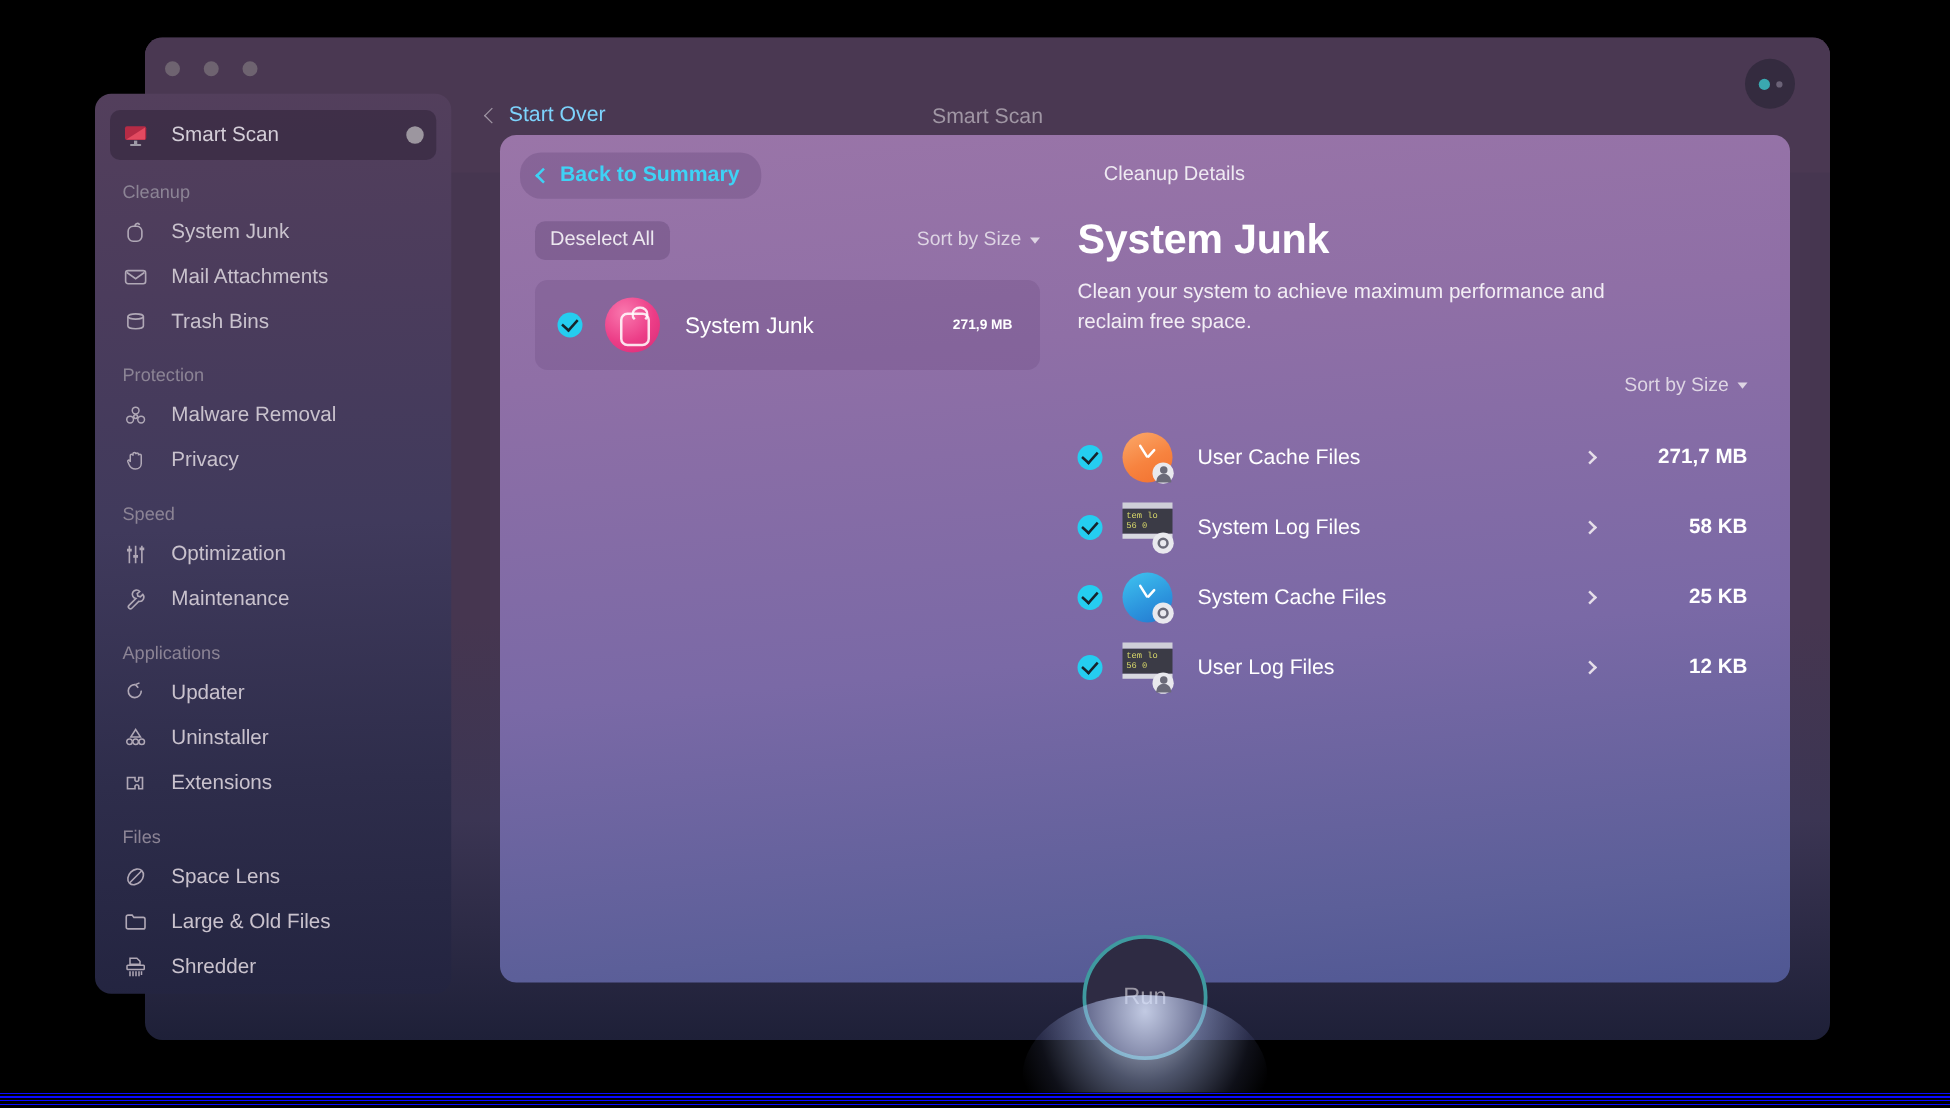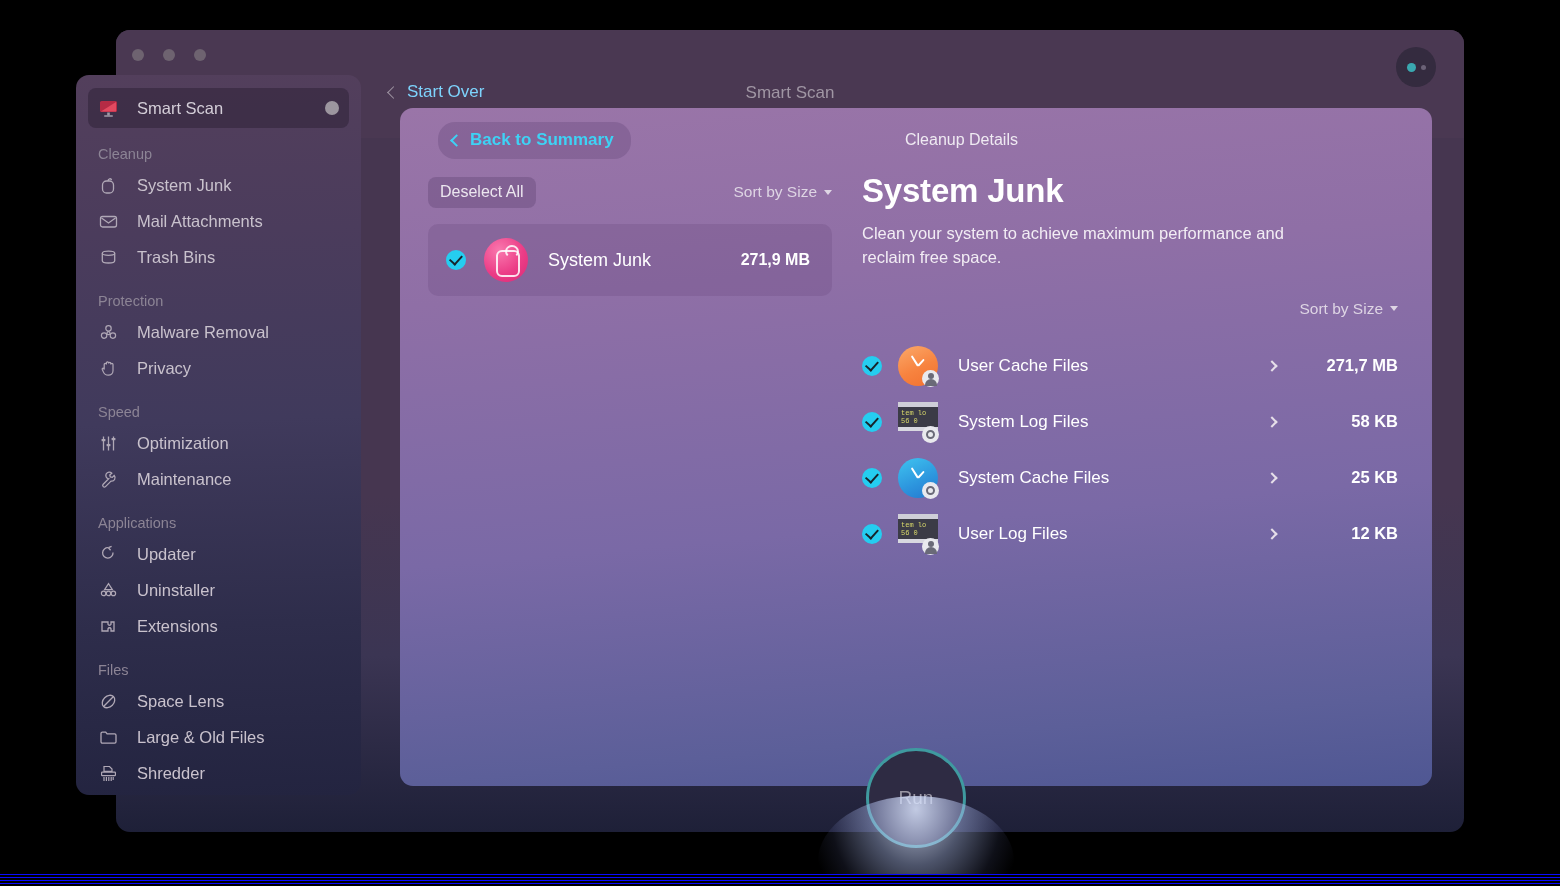--- a/index.html
+++ b/index.html
@@ -48,21 +48,21 @@
   .avatar-btn .dot-gray { width: 5px; height: 5px; border-radius: 50%; background: #6b6277; }
 
   
   .content-card {
     position: absolute; left: 284px; top: 78px;
     width: 1032px; height: 678px;
     border-radius: 13px;
     background: linear-gradient(175deg, #9a75a8 0%, #8f6fa6 26%, #7a69a6 60%, #5c5f99 88%, #4f5793 100%);
     overflow: hidden;
   }
-  .card-head { position: relative; height: 62px; margin-left: 22px; }
+  .card-head { position: relative; height: 62px; }
   .back-pill {
     position: absolute; left: 16px; top: 14px;
     display: flex; align-items: center; gap: 9px;
     padding: 8px 17px 9px 14px; border-radius: 17px;
     background: rgba(90,60,110,0.28);
     color: #3ed2f5; font-size: 17px; font-weight: bold; cursor: pointer;
   }
   .back-pill .chev { width: 9px; height: 9px;
     border-left: 2px solid #3ed2f5; border-bottom: 2px solid #3ed2f5;
     transform: rotate(45deg); }
@@ -87,21 +87,21 @@
   }
   .caret { width: 0; height: 0; border-left: 4px solid transparent;
     border-right: 4px solid transparent; border-top: 5px solid #ded5e4; }
 
   .junk-card {
     margin-top: 10px; height: 72px; border-radius: 10px;
     background: rgba(110,75,128,0.30);
     display: flex; align-items: center; padding: 0 22px 0 18px;
   }
   .junk-title { flex: 1; margin-left: 20px; color: #fff; font-size: 18px; }
-  .junk-size { color: #fff; font-size: 16px; font-weight: bold; }
+  .junk-size { color: #fff; font-size: 11px; font-weight: bold; }
 
   .cb {
     width: 20px; height: 20px; border-radius: 50%;
     background: #25cdf0; flex: 0 0 auto;
     display: flex; align-items: center; justify-content: center; cursor: pointer;
   }
   .cb::after { content: ""; display: block; width: 6px; height: 10px;
     border-right: 2.4px solid #17242b; border-bottom: 2.4px solid #17242b;
     transform: rotate(42deg) translate(-1px,-1px); }
 

